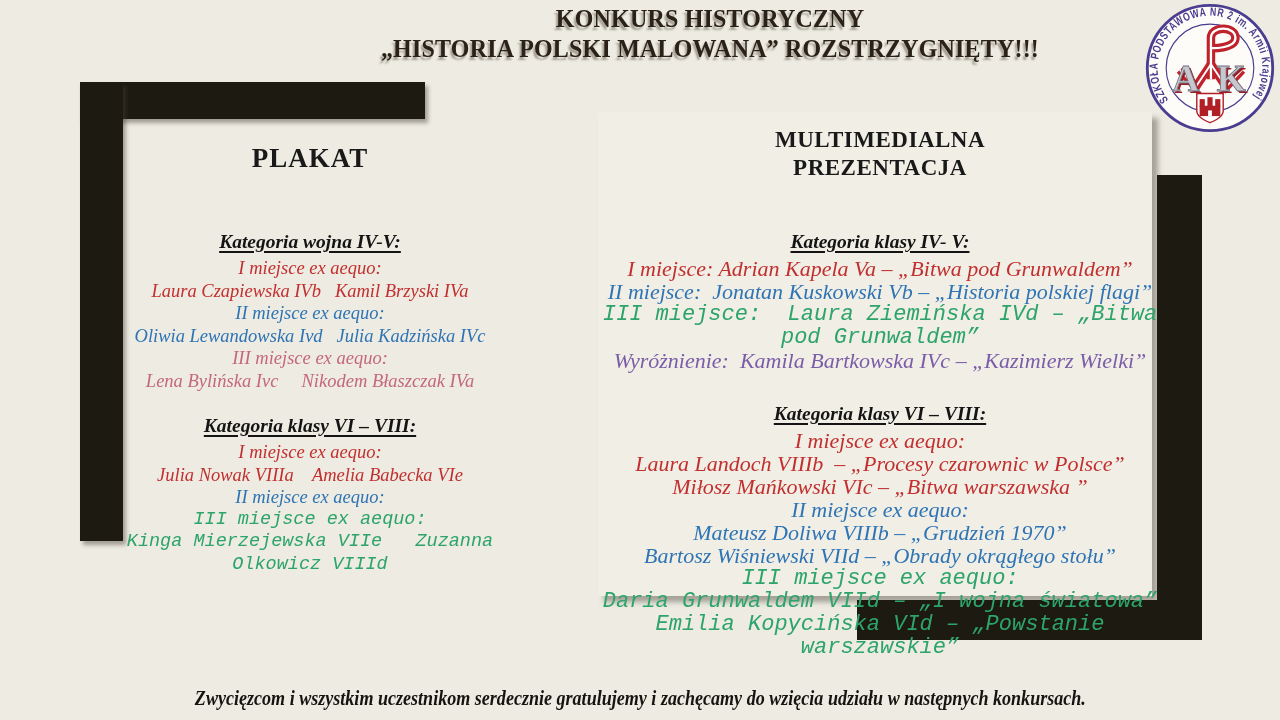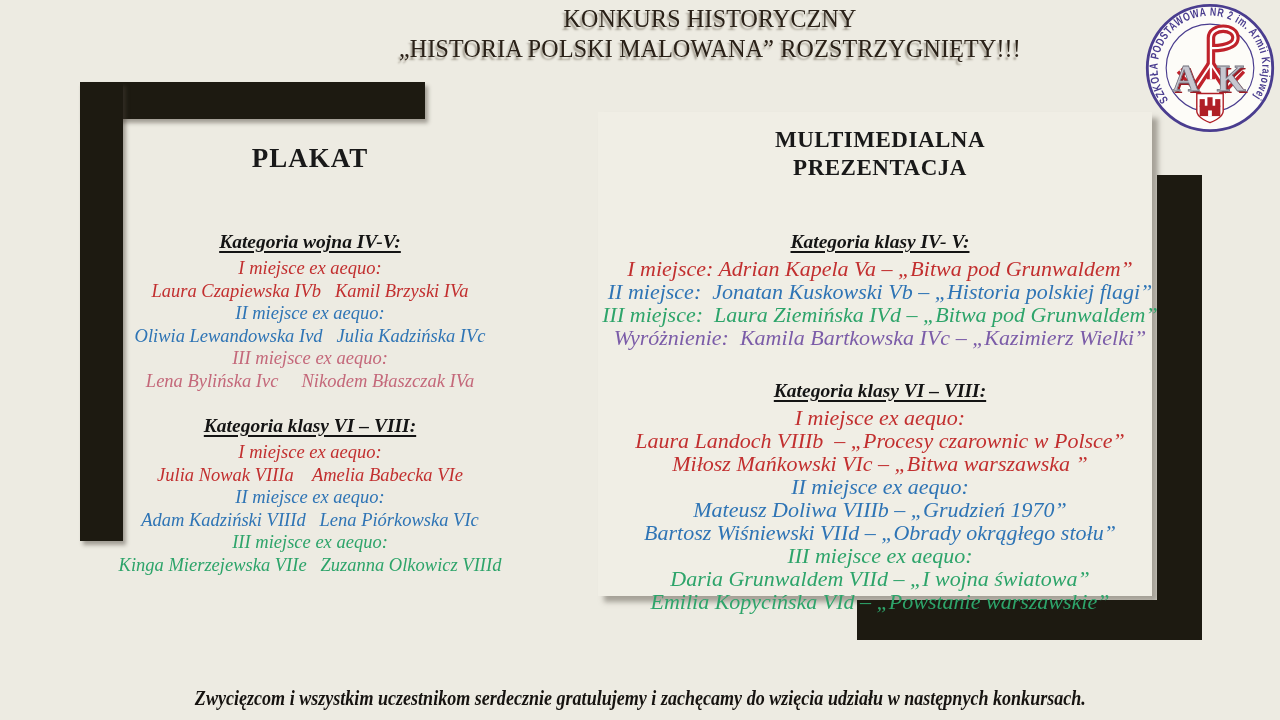--- a/index.html
+++ b/index.html
@@ -11,21 +11,21 @@
   .bar-left-h{left:80px;top:82px;width:345px;height:37px;box-shadow:3px 4px 4px rgba(70,65,55,.45);}
   .bar-left-v{left:80px;top:82px;width:43px;height:459px;box-shadow:3px 4px 4px rgba(70,65,55,.45);}
   .bar-right-v{left:1157px;top:175px;width:45px;height:465px;}
   .bar-right-h{left:857px;top:600px;width:345px;height:40px;}
 
   .panel-right{position:absolute;left:598px;top:112px;width:554px;height:484px;
                background:#f0eee5;box-shadow:6px 6px 5px rgba(95,90,80,.5);}
 
   
   .title{position:absolute;left:150px;top:4px;width:1120px;text-align:center;
-         color:var(--ink,#2A2118);font-weight:400;}
+         color:var(--ink,#2A2118);font-weight:700;}
   .title-line{font-size:25px;line-height:30px;letter-spacing:.2px;transform:scaleX(.96);
               text-shadow:-2px 3px 2px #a59f92;}
 
   
   .logo{position:absolute;left:1144px;top:2px;width:132px;height:132px;}
 
   
   .col{position:absolute;text-align:center;}
   .col-left{left:85px;top:142px;width:450px;}
   .col-right{left:602px;top:126px;width:556px;}
@@ -36,21 +36,21 @@
   .line{font-style:italic;font-size:18.5px;line-height:22.5px;white-space:pre-wrap;}
   .col-right .line{font-size:22px;line-height:23px;}
   .sec1-left{margin-top:56px;}
   .sec2-left{margin-top:22px;}
   .sec1-right{margin-top:48px;}
   .sec2-right{margin-top:30px;}
 
   .c-red{color:var(--red,#C22F2F);}
   .c-blue{color:var(--blue,#2E74B5);}
   .c-rose{color:var(--rose,#C4687A);}
-  .c-green{color:var(--green,#2DA46A);}
+  .c-green{color:var(--green,#2DA46A);font-family:Liberation Mono, monospace;}
   .c-purple{color:var(--purple,#7B5CA8);}
 
   
   .footer{position:absolute;left:0;top:686px;width:1280px;text-align:center;color:#161310;}
   .footer-text{display:inline-block;transform:scaleX(.84);font-size:21.5px;font-weight:700;
                font-style:italic;white-space:nowrap;}
 </style>
 </head>
 <body>
 
@@ -103,21 +103,20 @@
       <div class="line c-blue">Oliwia Lewandowska Ivd   Julia Kadzińska IVc</div>
       <div class="line c-rose">III miejsce ex aequo:</div>
       <div class="line c-rose">Lena Bylińska Ivc     Nikodem Błaszczak IVa</div>
     </div>
 
     <div class="sec2-left">
       <h3 class="cat">Kategoria klasy VI – VIII:</h3>
       <div class="line c-red">I miejsce ex aequo:</div>
       <div class="line c-red">Julia Nowak VIIIa    Amelia Babecka VIe</div>
       <div class="line c-blue">II miejsce ex aequo:</div>
-      <div class="line c-blue">Adam Kadziński VIIId   Lena Piórkowska VIc</div>
       <div class="line c-green">III miejsce ex aequo:</div>
       <div class="line c-green">Kinga Mierzejewska VIIe   Zuzanna Olkowicz VIIId</div>
     </div>
   </section>
 
   <section class="col col-right">
     <h2 class="col-heading">
       <div>MULTIMEDIALNA</div>
       <div>PREZENTACJA</div>
     </h2>

